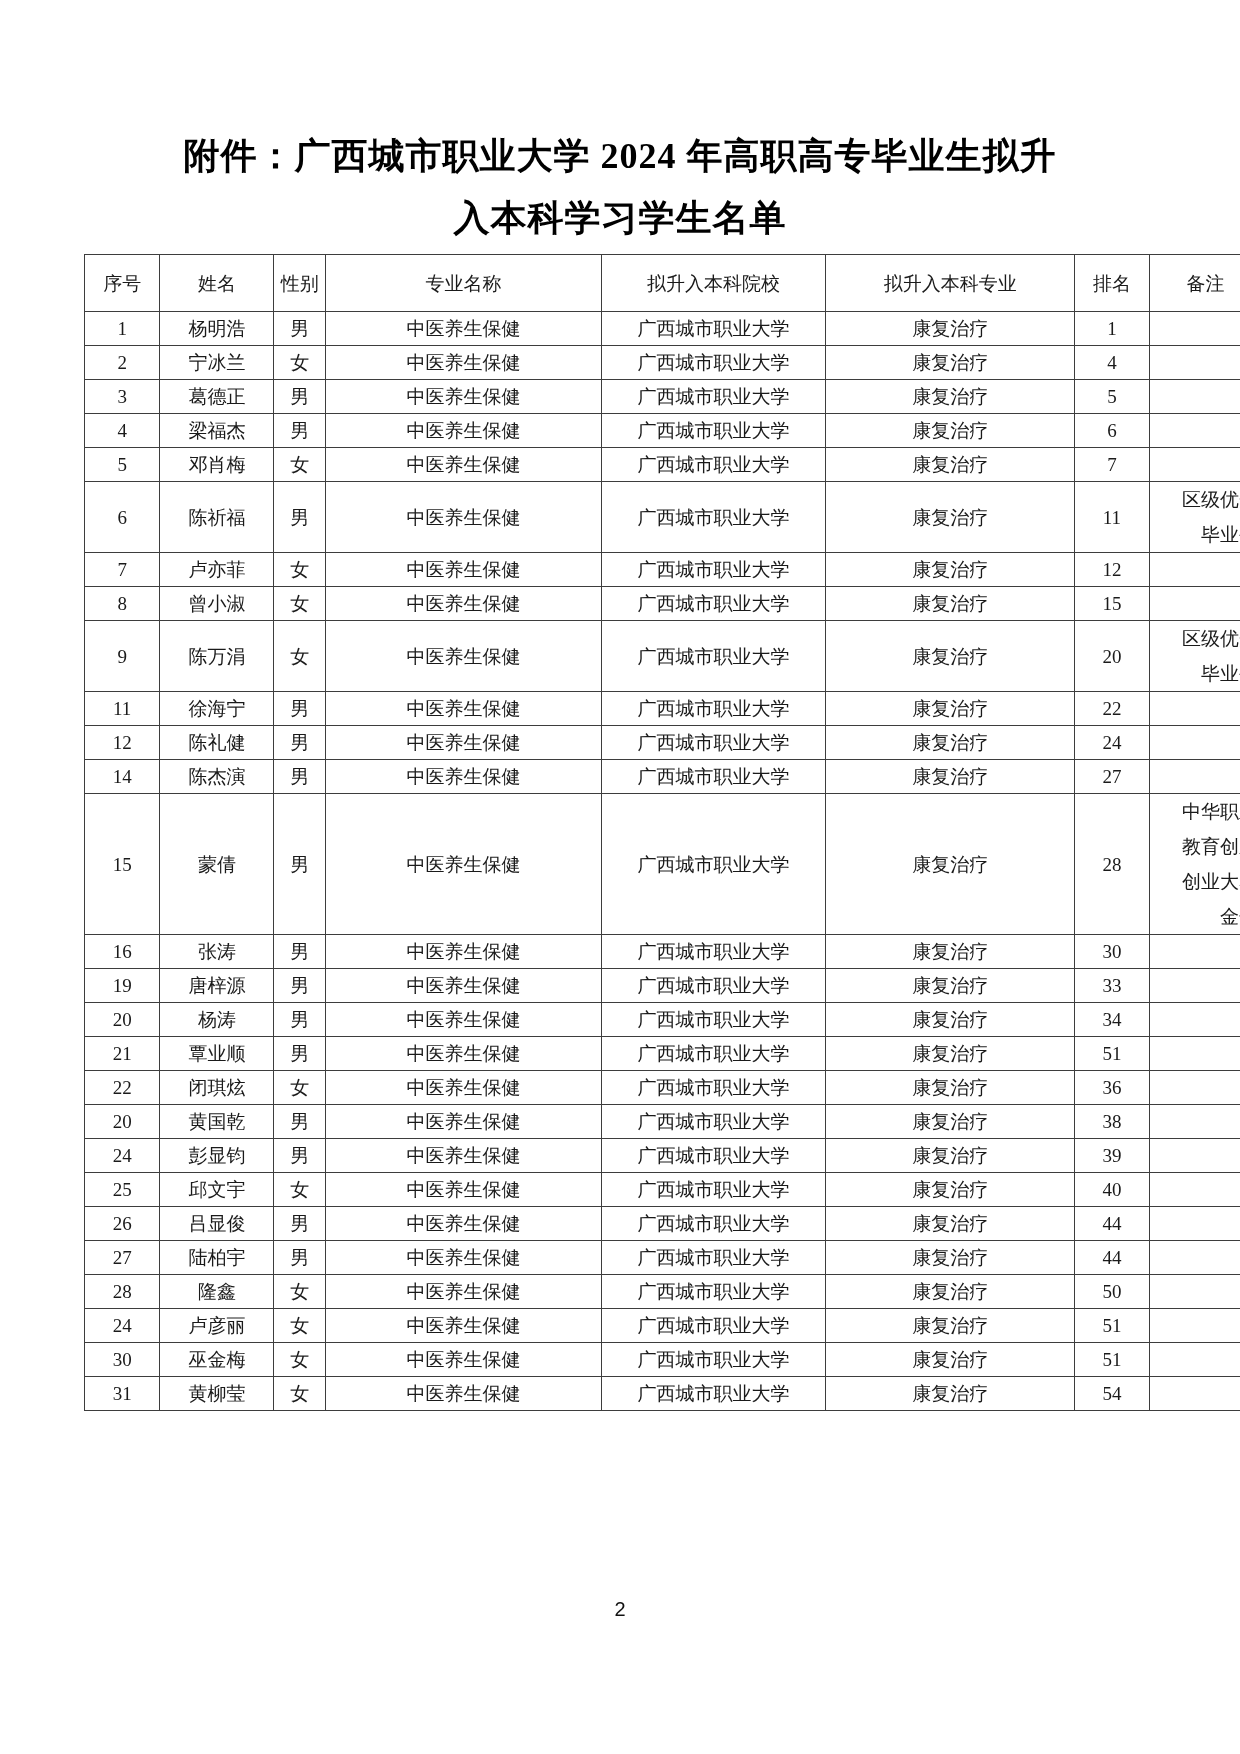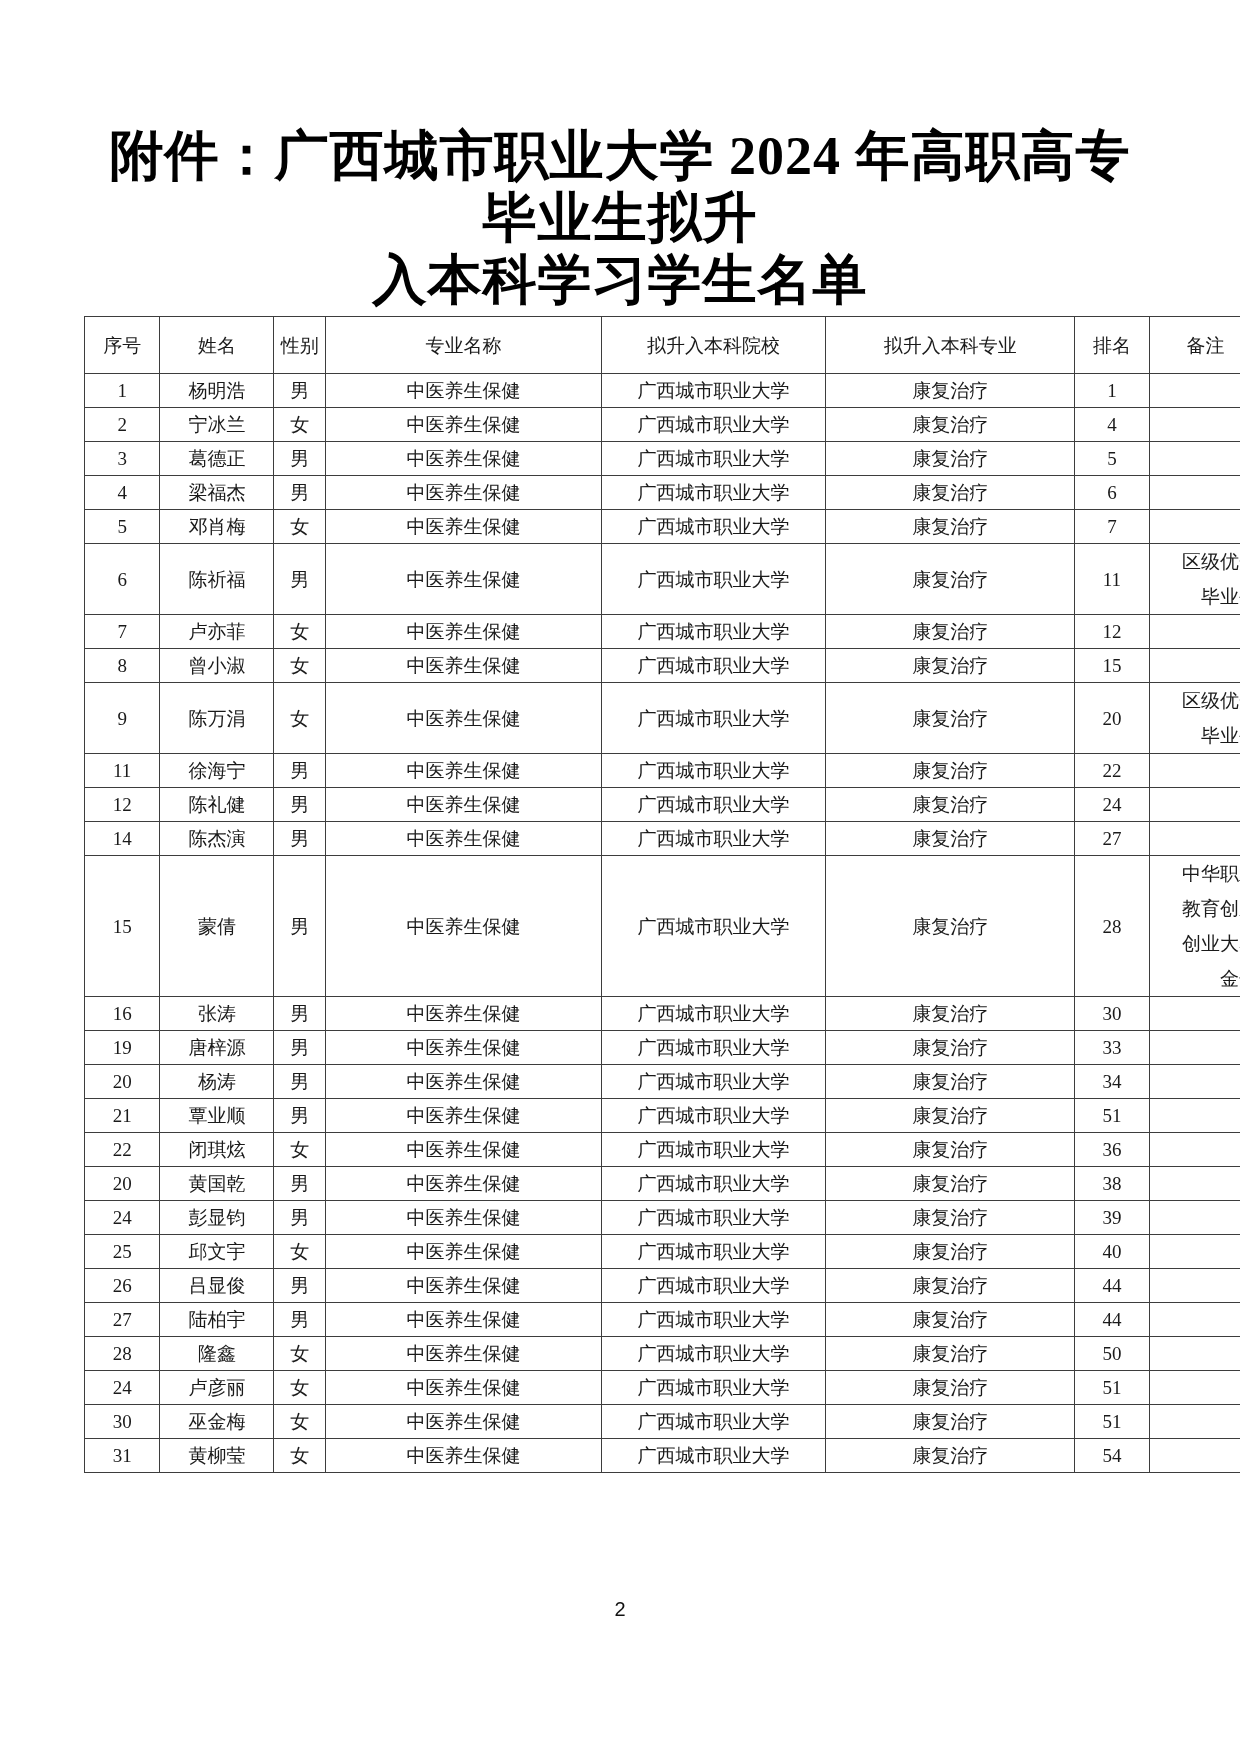--- a/index.html
+++ b/index.html
@@ -11,21 +11,21 @@
     color: #1a1a1a;
     position: relative;
   }
   .page {
     width: 1240px;
     height: 1754px;
     padding: 125px 84px 0 84px;
     position: relative;
   }
   .title {
-    font-size: 54px;
+    font-size: 36px;
     font-weight: bold;
     line-height: 62px;
     text-align: center;
     letter-spacing: 1px;
     white-space: pre-line;
     color: #000000;
   }
   table.roster {
     width: 1178px;
     margin-top: 5px;

